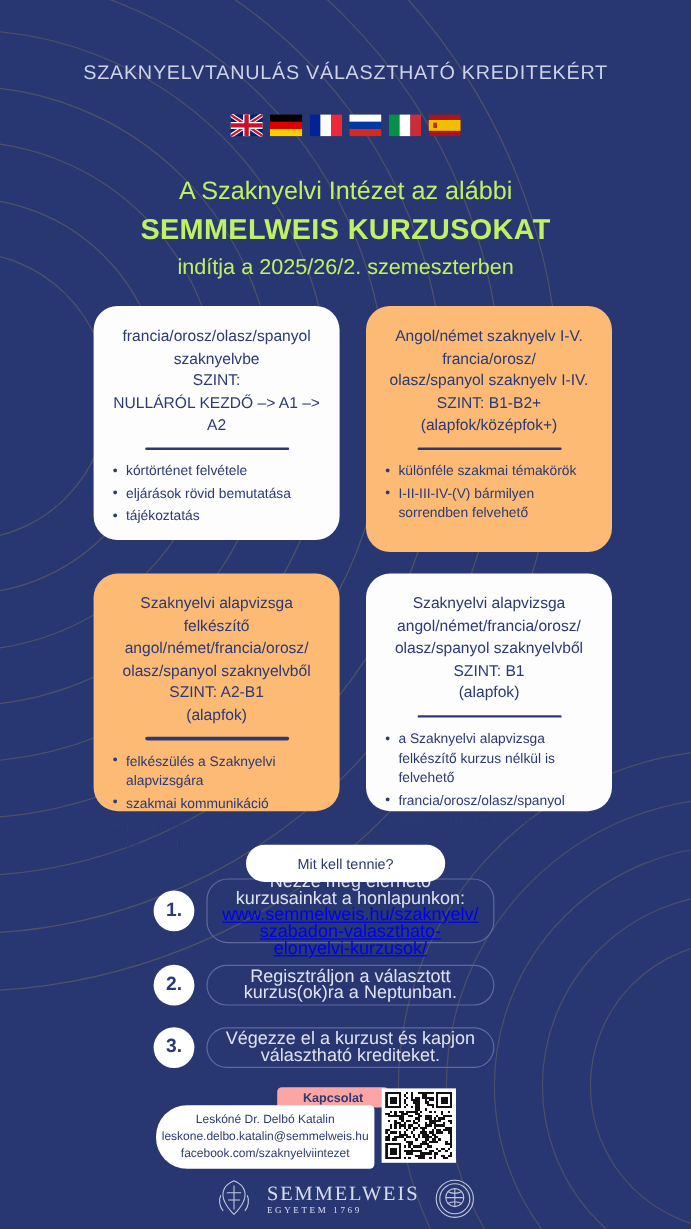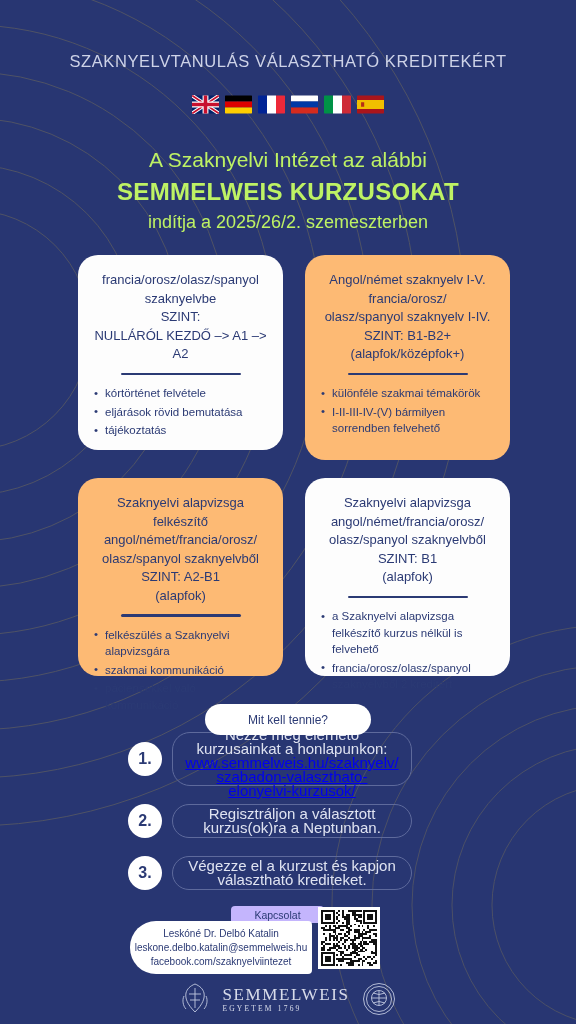--- a/index.html
+++ b/index.html
@@ -189,25 +189,25 @@
     width: 320px;
     height: 72px;
   }
 
   .kapcsolat {
     position: absolute;
     left: 101px;
     top: 0;
     width: 93px;
     height: 17px;
-    background: #c4b5fd;
+    background: #fca5a5;
     border-radius: 4px 4px 0 0;
     color: #2b3a74;
     font-size: 10.5px;
-    font-weight: 400;
+    font-weight: 700;
     display: flex;
     align-items: center;
     justify-content: center;
   }
 
   .contact-card {
     position: absolute;
     left: 0;
     top: 15px;
     width: 182px;

